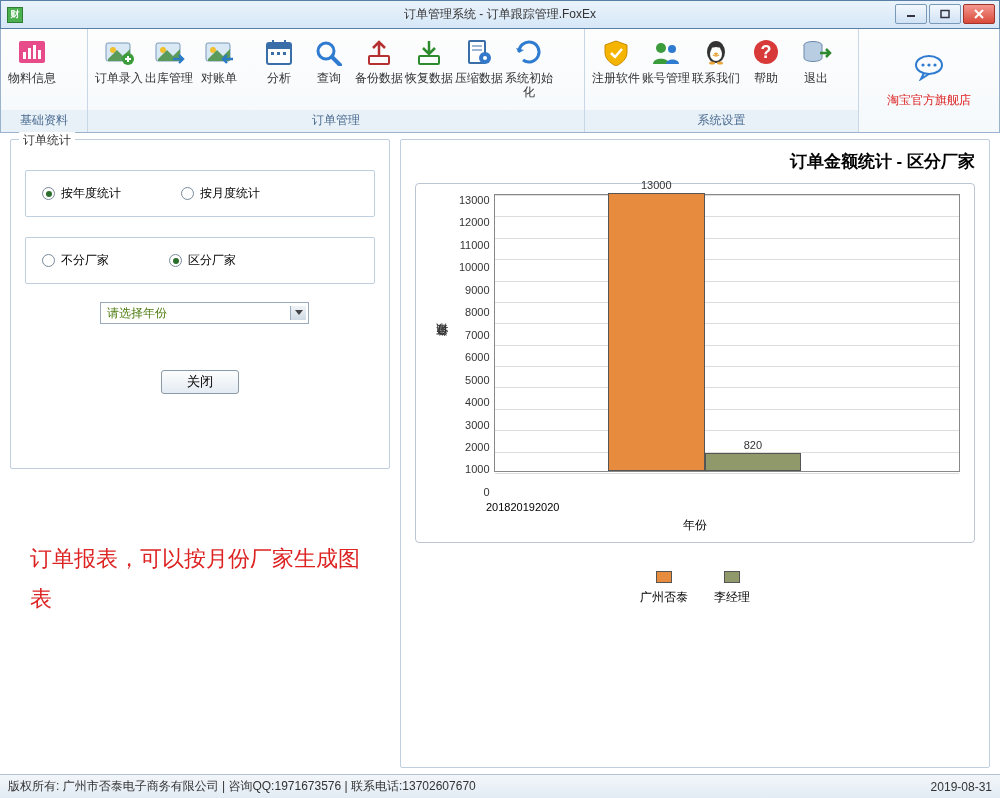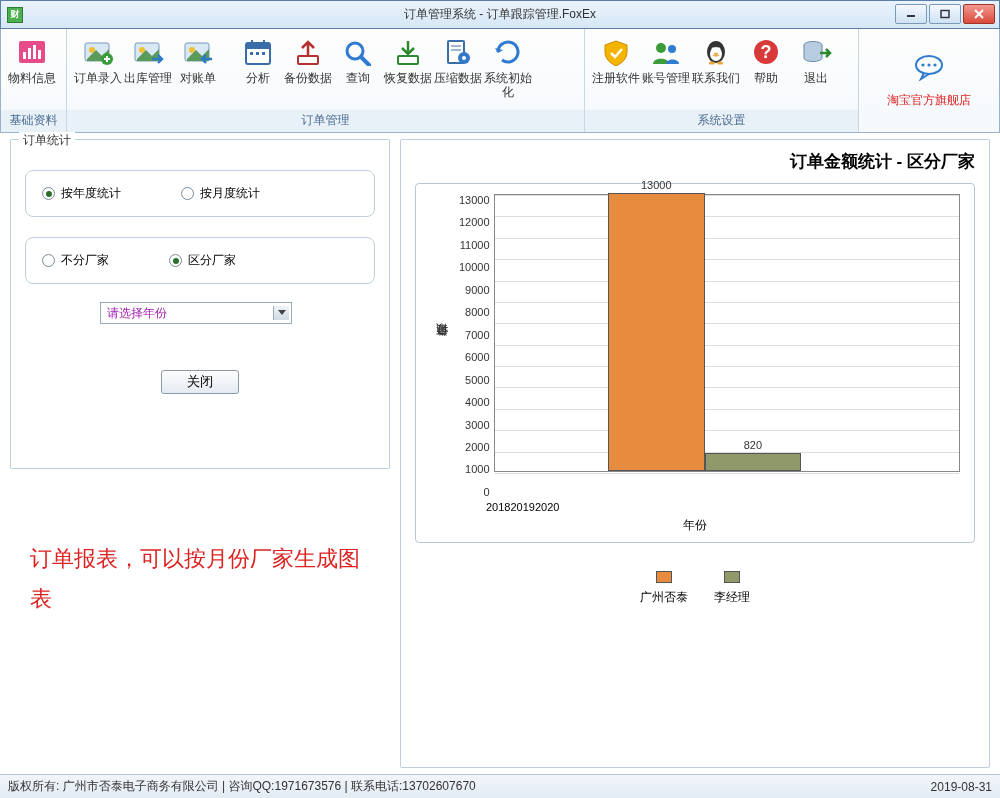--- a/index.html
+++ b/index.html
@@ -20,27 +20,27 @@
 .rbtn { display:flex; flex-direction:column; align-items:center; justify-content:flex-start; width:50px; padding:2px 0; cursor:pointer; }
 .rbtn .glyph { width:34px; height:34px; display:flex; align-items:center; justify-content:center; margin-bottom:2px; }
 .rbtn .lbl { font-size:12px; color:#333; text-align:center; line-height:14px; }
 .shop { width:140px; display:flex; flex-direction:column; align-items:center; justify-content:center; cursor:pointer; }
 .shop .lbl { color:#d22; font-size:12px; margin-top:8px; }
 
 .main { position:absolute; top:133px; left:0; right:0; bottom:24px; padding:6px 10px; display:flex; gap:10px; }
 .panel-left { width:380px; }
 .fieldset { border:1px solid #c0cfe0; border-radius:2px; padding:10px 14px 12px; margin-bottom:8px; position:relative; }
 .fieldset > legend, .legend { position:absolute; top:-8px; left:8px; background:#fff; padding:0 4px; color:#333; }
-.radio-row { border:1px solid #c0cfe0; border-radius:8px; padding:14px 16px; margin:20px 0 16px; display:flex; gap:60px; }
+.radio-row { border:1px solid #c0cfe0; border-radius:2px; padding:14px 16px; margin:20px 0 16px; display:flex; gap:60px; }
 .radio-item { display:flex; align-items:center; gap:6px; cursor:pointer; }
 .radio-dot { width:13px; height:13px; border:1px solid #7a8a99; border-radius:50%; display:flex; align-items:center; justify-content:center; }
 .radio-dot.on::after { content:""; width:6px; height:6px; background:#2b6; border-radius:50%; background:#3a78c5; }
 .radio-dot.on::after { background:#2c6e2c; }
 .select-wrap { margin:18px auto 0; width:200px; }
-.select { width:192px; height:22px; border:1px solid #9aaab9; background:#fff; display:flex; align-items:center; justify-content:space-between; padding:0 2px 0 6px; cursor:pointer; color:#a21caf; }
+.select { width:209px; height:22px; border:1px solid #9aaab9; background:#fff; display:flex; align-items:center; justify-content:space-between; padding:0 2px 0 6px; cursor:pointer; color:#4d7c0f; }
 .select .arrow { width:16px; height:14px; background:linear-gradient(#f0f4f8,#d0dae4); border-left:1px solid #9aaab9; display:flex; align-items:center; justify-content:center; }
 .btn { display:block; margin:46px auto 0; width:78px; height:24px; border:1px solid #8a9aa9; background:linear-gradient(#fdfdfd,#e4ebf2); border-radius:3px; cursor:pointer; }
 .annot { color:#d22; font-size:22px; line-height:40px; margin-top:70px; padding:0 20px; }
 .panel-right { flex:1; border:1px solid #c0cfe0; border-radius:2px; padding:10px 14px 14px; display:flex; flex-direction:column; }
 .chart-title { text-align:right; font-weight:bold; font-size:17px; margin-bottom:10px; }
 .chart-frame { border:1px solid #bac6d3; border-radius:4px; padding:10px 14px 8px; flex:0 0 360px; display:flex; flex-direction:column; }
 .plot-row { display:flex; align-items:stretch; flex:1; }
 .ylabel { writing-mode:vertical-rl; transform:rotate(180deg); text-align:center; font-size:12px; color:#333; padding:0 4px; }
 .yticks { display:flex; flex-direction:column; justify-content:space-between; align-items:flex-end; font-size:11px; color:#333; padding:0 4px; }
 .plot { flex:1; border:1px solid #888; position:relative; height:278px; }
@@ -75,21 +75,21 @@
     <div class="winbtn close">
         <svg viewBox="0 0 12 10">
           <line x1="2" y1="1" x2="10" y2="9" stroke="#fff" stroke-width="2"></line>
           <line x1="10" y1="1" x2="2" y2="9" stroke="#fff" stroke-width="2"></line>
         </svg>
       </div>
   </div>
 </div>
 
 <div class="ribbon">
-  <div class="group" style="width:66px">
+  <div class="group" style="width:87px">
     <div class="group-body" id="grp0">
         <div class="rbtn">
           <span class="glyph">
             <svg width="32" height="28" viewBox="0 0 32 28">
               <rect x="3" y="3" width="26" height="22" rx="2" fill="#e84b8a"></rect>
               <rect x="7" y="14" width="3" height="7" fill="#fff"></rect>
               <rect x="12" y="10" width="3" height="11" fill="#fff"></rect>
               <rect x="17" y="7" width="3" height="14" fill="#fff"></rect>
               <rect x="22" y="12" width="3" height="9" fill="#fff"></rect>
             </svg>
@@ -149,34 +149,34 @@
                 <rect x="8" y="14" width="3" height="3" fill="#3a6ea8"></rect>
                 <rect x="14" y="14" width="3" height="3" fill="#3a6ea8"></rect>
                 <rect x="20" y="14" width="3" height="3" fill="#3a6ea8"></rect>
               </svg>
             </span>
             <span class="lbl">分析</span>
           </div>
           <div class="rbtn">
             <span class="glyph">
               <svg width="32" height="28" viewBox="0 0 32 28">
+                <circle cx="13" cy="13" r="8" fill="none" stroke="#2f7bd0" stroke-width="3"></circle>
+                <line x1="19" y1="19" x2="27" y2="27" stroke="#2f7bd0" stroke-width="4" stroke-linecap="round"></line>
+              </svg>
+            </span>
+            <span class="lbl">查询</span>
+          </div>
+          <div class="rbtn">
+            <span class="glyph">
+              <svg width="32" height="28" viewBox="0 0 32 28">
                 <rect x="6" y="18" width="20" height="8" rx="1" fill="none" stroke="#b53030" stroke-width="2"></rect>
                 <path d="M16 4 L16 17 M10 10 L16 4 L22 10" fill="none" stroke="#b53030" stroke-width="2.5"></path>
               </svg>
             </span>
             <span class="lbl">备份数据</span>
-          </div>
-          <div class="rbtn">
-            <span class="glyph">
-              <svg width="32" height="28" viewBox="0 0 32 28">
-                <circle cx="13" cy="13" r="8" fill="none" stroke="#2f7bd0" stroke-width="3"></circle>
-                <line x1="19" y1="19" x2="27" y2="27" stroke="#2f7bd0" stroke-width="4" stroke-linecap="round"></line>
-              </svg>
-            </span>
-            <span class="lbl">查询</span>
           </div>
           <div class="rbtn">
             <span class="glyph">
               <svg width="32" height="28" viewBox="0 0 32 28">
                 <rect x="6" y="18" width="20" height="8" rx="1" fill="none" stroke="#2e8a2e" stroke-width="2"></rect>
                 <path d="M16 3 L16 16 M10 10 L16 16 L22 10" fill="none" stroke="#2e8a2e" stroke-width="2.5"></path>
               </svg>
             </span>
             <span class="lbl">恢复数据</span>
           </div>

